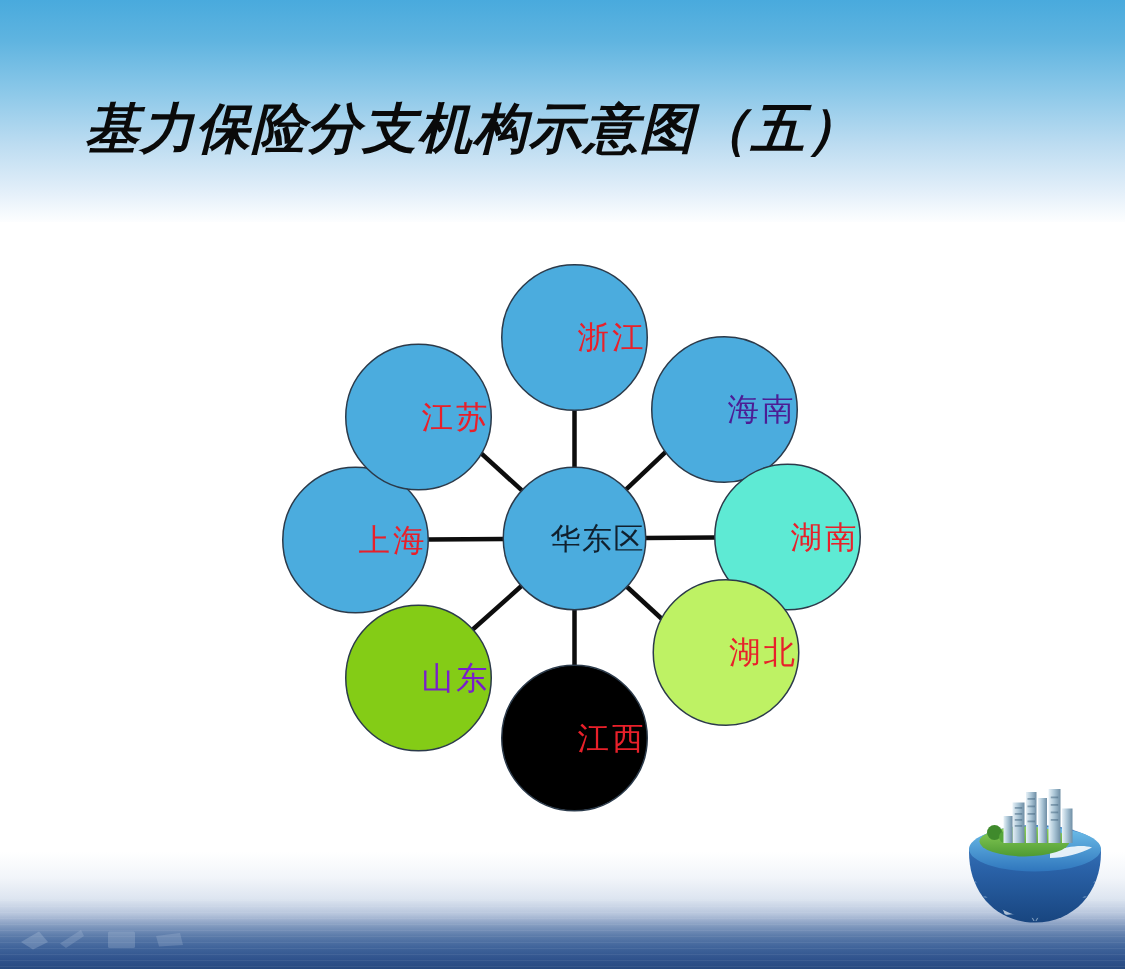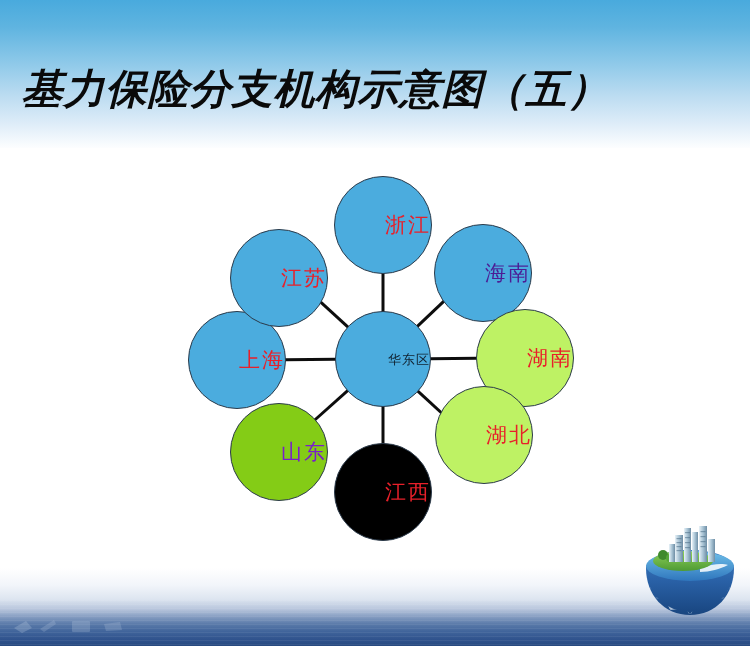--- a/index.html
+++ b/index.html
@@ -75,21 +75,21 @@
 
   
   .title {
     position: absolute;
     left: 0; top: 62px;
     width: 631px;
     text-align: center;
     font-family: "Liberation Serif", "DejaVu Serif", serif;
     font-weight: 700;
     font-style: italic;
-    font-size: 41px;
+    font-size: 36px;
     letter-spacing: 1px;
     color: #0a0a0a;
     white-space: nowrap;
   }
 
   
   .diagram {
     position: absolute;
     left: 0; top: 0;
     width: 750px; height: 646px;
@@ -109,21 +109,21 @@
     align-items: center;
     justify-content: flex-end;
     font-family: "DejaVu Serif", "Liberation Serif", serif;
     font-size: 21px;
     letter-spacing: 2px;
     line-height: 1;
     white-space: nowrap;
   }
   .node.center {
     background: #4cabdd;
-    font-size: 13px;
+    font-size: 20px;
     letter-spacing: 1px;
     color: #10202e;
     z-index: 3;
   }
   .node.leaf { z-index: 2; }
 
   
   .globe-logo {
     position: absolute;
     left: 636px; top: 522px;
@@ -188,21 +188,21 @@
       <span>华东区</span>
     </div>
 
     <div id="leaf-nodes">
         <div class="node leaf" style="left: 334px; top: 176px; width: 98px; height: 98px; background: rgb(75, 172, 222); border-color: rgb(43, 58, 74); color: rgb(232, 32, 42);">
           <span>浙江</span>
         </div>
         <div class="node leaf" style="left: 434px; top: 224px; width: 98px; height: 98px; background: rgb(75, 172, 222); border-color: rgb(43, 58, 74); color: #4c1d95;">
           <span>海南</span>
         </div>
-        <div class="node leaf" style="left: 476px; top: 309px; width: 98px; height: 98px; background: #bef264; border-color: rgb(43, 58, 74); color: rgb(232, 32, 42);">
+        <div class="node leaf" style="left: 476px; top: 309px; width: 98px; height: 98px; background: #5eead4; border-color: rgb(43, 58, 74); color: rgb(232, 32, 42);">
           <span>湖南</span>
         </div>
         <div class="node leaf" style="left: 435px; top: 386px; width: 98px; height: 98px; background: #bef264; border-color: rgb(43, 58, 74); color: rgb(232, 32, 42);">
           <span>湖北</span>
         </div>
         <div class="node leaf" style="left: 334px; top: 443px; width: 98px; height: 98px; background: #000000; border-color: rgb(43, 58, 74); color: rgb(232, 32, 42);">
           <span>江西</span>
         </div>
         <div class="node leaf" style="left: 230px; top: 403px; width: 98px; height: 98px; background: #84cc16; border-color: rgb(43, 58, 74); color: rgb(122, 30, 203);">
           <span>山东</span>

